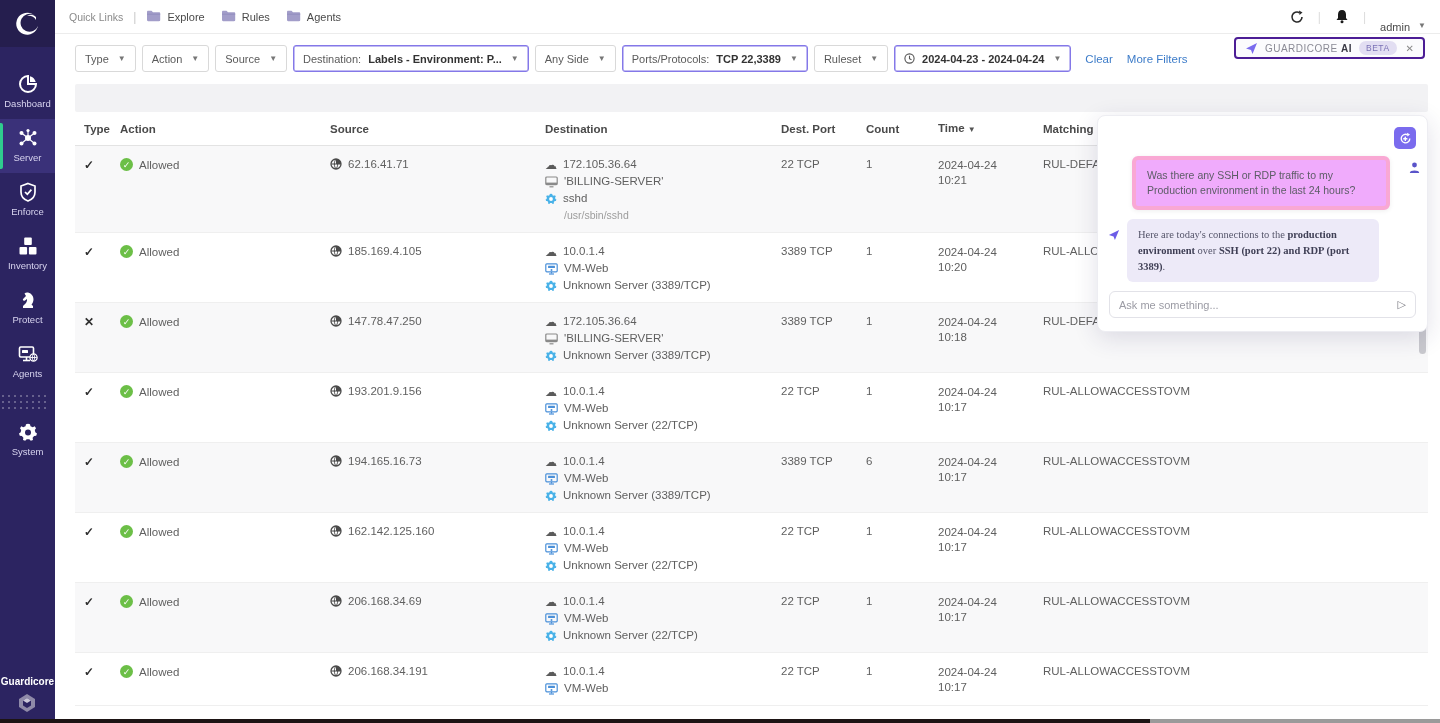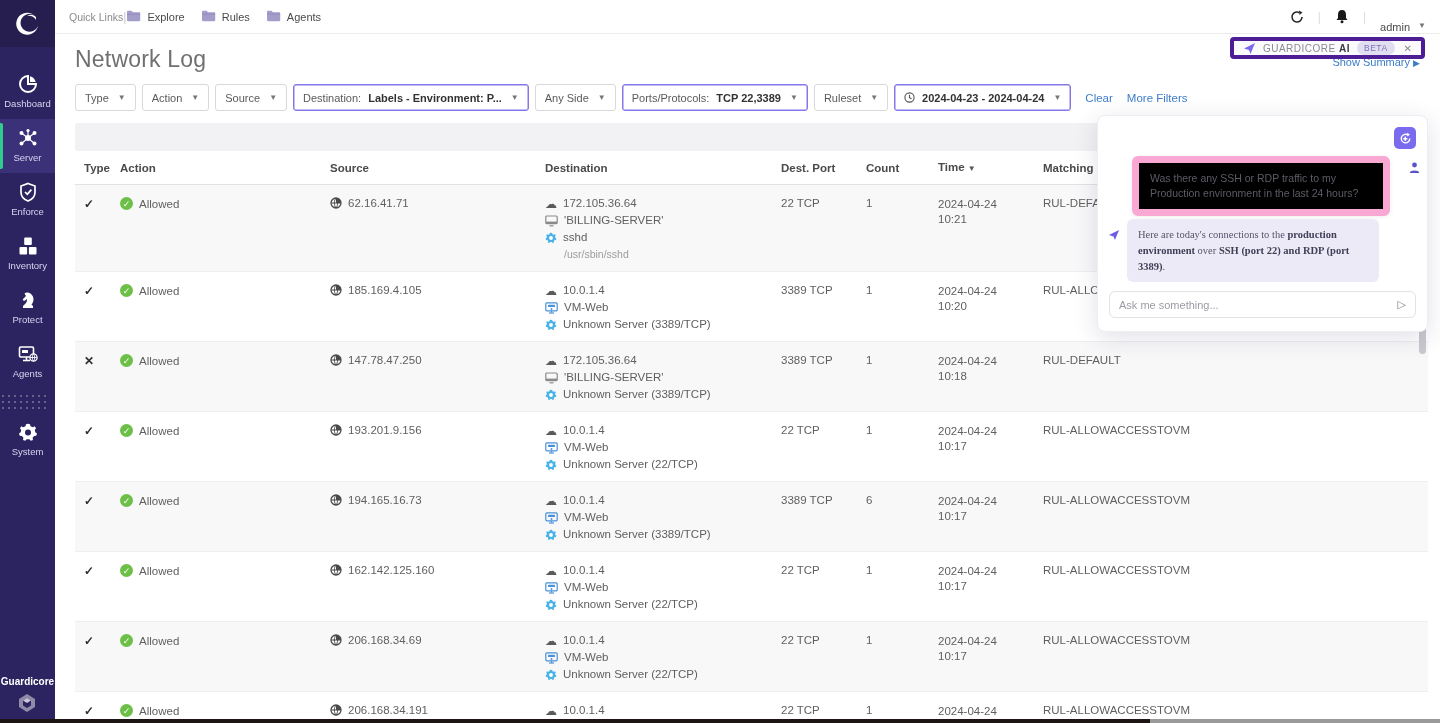--- a/index.html
+++ b/index.html
@@ -17,21 +17,21 @@
   .nav-item.active { background:#3a3179; }
   .nav-item.active::before { content:""; position:absolute; left:0; top:4px; bottom:4px; width:3px; background:#2fcc8e; border-radius:0 2px 2px 0; }
   .dots-divider { width:47px; height:18px; margin:4px 0 2px;
     background-image:radial-gradient(rgba(255,255,255,.28) 1px, transparent 1.2px);
     background-size:6px 6px; }
   .sidebar-bottom { margin-top:auto; display:flex; flex-direction:column; align-items:center; padding-bottom:10px; gap:6px; }
   .brand-label { color:#fff; font-size:10px; font-weight:bold; }
 
   
   .topbar { position:absolute; left:55px; top:0; width:1385px; height:34px; background:#fff; border-bottom:1px solid #ececec; display:flex; align-items:center; padding:0 14px; z-index:20; }
-  .topbar .tb-left { display:flex; align-items:center; }
+  .topbar .tb-left { display:flex; align-items:center; gap:10px; }
   .quick-links { font-size:10.5px; color:#8a8a8a; cursor:pointer; }
   .tb-sep { color:#c9c9c9; font-size:12px; }
   .tb-nav-item { display:flex; align-items:center; gap:6px; cursor:pointer; }
   .tb-nav-item .tlabel { font-size:11px; color:#4a4a4a; }
   .tb-right { margin-left:auto; display:flex; align-items:center; gap:14px; }
   .tb-right .tb-sep { color:#dcdcdc; }
   .user-menu { font-size:11px; color:#4a4a4a; display:flex; align-items:flex-start; gap:8px; cursor:pointer;margin-top:20px; }
   .caret { font-size:8px; color:#777; }
 
   
@@ -42,21 +42,21 @@
   .show-summary .arr { font-size:9px; }
 
   .filter-row { display:flex; align-items:center; gap:6px; padding:11px 20px 0; }
   .chip { display:flex; align-items:center; gap:7px; height:27px; padding:0 9px; background:#fff; border:1px solid #d9d9d9; border-radius:3px; font-size:11px; color:#5a5a5a; cursor:pointer; white-space:nowrap; }
   .chip.active { border:1px solid #8478e8; box-shadow:0 0 0 .5px #8478e8 inset;align-items:center; }
   .chip .chip-val { font-weight:bold; color:#333; }
   .chip .caret { margin-left:2px; }
   .chip .clock-ic { display:inline-flex; }
   .link-btn { font-size:11.5px; color:#3d7cc9; cursor:pointer; margin-left:8px; white-space:nowrap; }
 
-  .ai-chip { position:absolute; right:15px; top:37px; height:22px; display:flex; align-items:center; gap:7px; background:#fbfbfd; border:4px solid #4c1d95; border-radius:4px; padding:0 9px; cursor:pointer; }
+  .ai-chip { position:absolute; right:15px; top:37px; height:22px; display:flex; align-items:center; gap:7px; background:#fbfbfd; border:2px solid #4c1d95; border-radius:4px; padding:0 9px; cursor:pointer; }
   .ai-chip .brand { font-size:10px; color:#8a8a95; letter-spacing:.5px; }
   .ai-chip .brand b { color:#3a3a45; }
   .ai-chip .beta { font-size:8.5px; color:#7a71b5; background:#e2def2; border-radius:7px; padding:2px 7px; letter-spacing:.5px; }
   .ai-chip .close { font-size:10px; color:#8a8a8a; margin-left:2px; cursor:pointer; }
 
   
   .toolbar-band { margin:12px 20px 0; margin-right:12px; height:28px; background:#f2f2f4; border-radius:2px; }
   .table { margin:0 12px 0 20px; font-size:11.5px; }
   .thead { display:flex; align-items:center; height:34px; border-bottom:1px solid #e3e3e3; color:#4a4a4a; font-weight:bold; font-size:11.5px; }
   .trow { display:flex; align-items:flex-start; padding:12px 0 10px; border-bottom:1px solid #efefef; color:#5f5f5f; cursor:pointer; }
@@ -76,21 +76,21 @@
   .dline:last-child { margin-bottom:0; }
   .dline .cloud-g { font-size:12px; color:#5a5a5a; line-height:12px; }
   .dline.path-line { color:#9c9c9c; font-size:10.5px; padding-left:19px; }
   .sort-ic { font-size:8px; color:#555; }
 
   .vscrollbar { position:absolute; right:14px; top:302px; width:7px; height:52px; background:#c9c9ce; border-radius:4px; z-index:40; cursor:grab; }
 
   
   .chat-panel { position:absolute; left:1097px; top:115px; width:331px; height:217px; background:#fff; border:1px solid #ededf2; border-radius:8px; box-shadow:0 6px 24px rgba(40,35,90,.14); z-index:50; }
   .new-chat-btn { position:absolute; top:11px; right:11px; width:22px; height:22px; background:#7a6bee; border-radius:5px; display:flex; align-items:center; justify-content:center; cursor:pointer; }
-  .user-msg { position:absolute; top:40px; left:34px; width:258px; background:#000000; border:7px solid #f9a8d4; border-radius:6px; box-shadow:0 1px 5px rgba(0,0,0,.07); padding:8px 11px; font-size:10.5px; color:#5c5c66; line-height:1.45; }
+  .user-msg { position:absolute; top:40px; left:34px; width:258px; background:#f0abfc; border:4px solid #f9a8d4; border-radius:6px; box-shadow:0 1px 5px rgba(0,0,0,.07); padding:8px 11px; font-size:10.5px; color:#5c5c66; line-height:1.45; }
   .user-avatar { position:absolute; top:44px; right:7px; }
   .ai-row { position:absolute; top:103px; left:10px; right:48px; display:flex; align-items:flex-start; gap:7px; }
   .ai-avatar { margin-top:8px; flex:none; }
   .ai-msg { background:#edeaf8; border-radius:6px; padding:8px 11px; font-size:10.5px; color:#55556a; line-height:1.5;font-family:Liberation Serif, serif; }
   .ai-msg b { color:#3f3f55; }
   .chat-input { position:absolute; left:11px; right:11px; bottom:13px; height:27px; border:1px solid #e2e2e8; border-radius:6px; display:flex; align-items:center; padding:0 9px; }
   .chat-input input { border:none; outline:none; flex:1; font-size:11px; font-family:"Liberation Sans",sans-serif; color:#555; background:transparent; }
   .chat-input input::placeholder { color:#9b9ba4; }
   .send-ic { font-size:11px; color:#77777f; cursor:pointer; }
 
@@ -229,26 +229,20 @@
       </svg>
       <span class="tb-sep">|</span>
       <span class="user-menu">
         <span>admin</span>
         <span class="caret">▼</span>
       </span>
     </div>
   </header>
 
   <main class="content">
-    <div class="title-row">
-      <h1 class="page-title">Network Log</h1>
-      <span class="show-summary">
-        <span>Show Summary</span> <span class="arr">▶</span>
-      </span>
-    </div>
 
     <div class="filter-row" id="filter-row">
         <span class="chip">
           <span>Type</span>
           <span class="caret">▼</span>
         </span>
         <span class="chip">
           <span>Action</span>
           <span class="caret">▼</span>
         </span>

